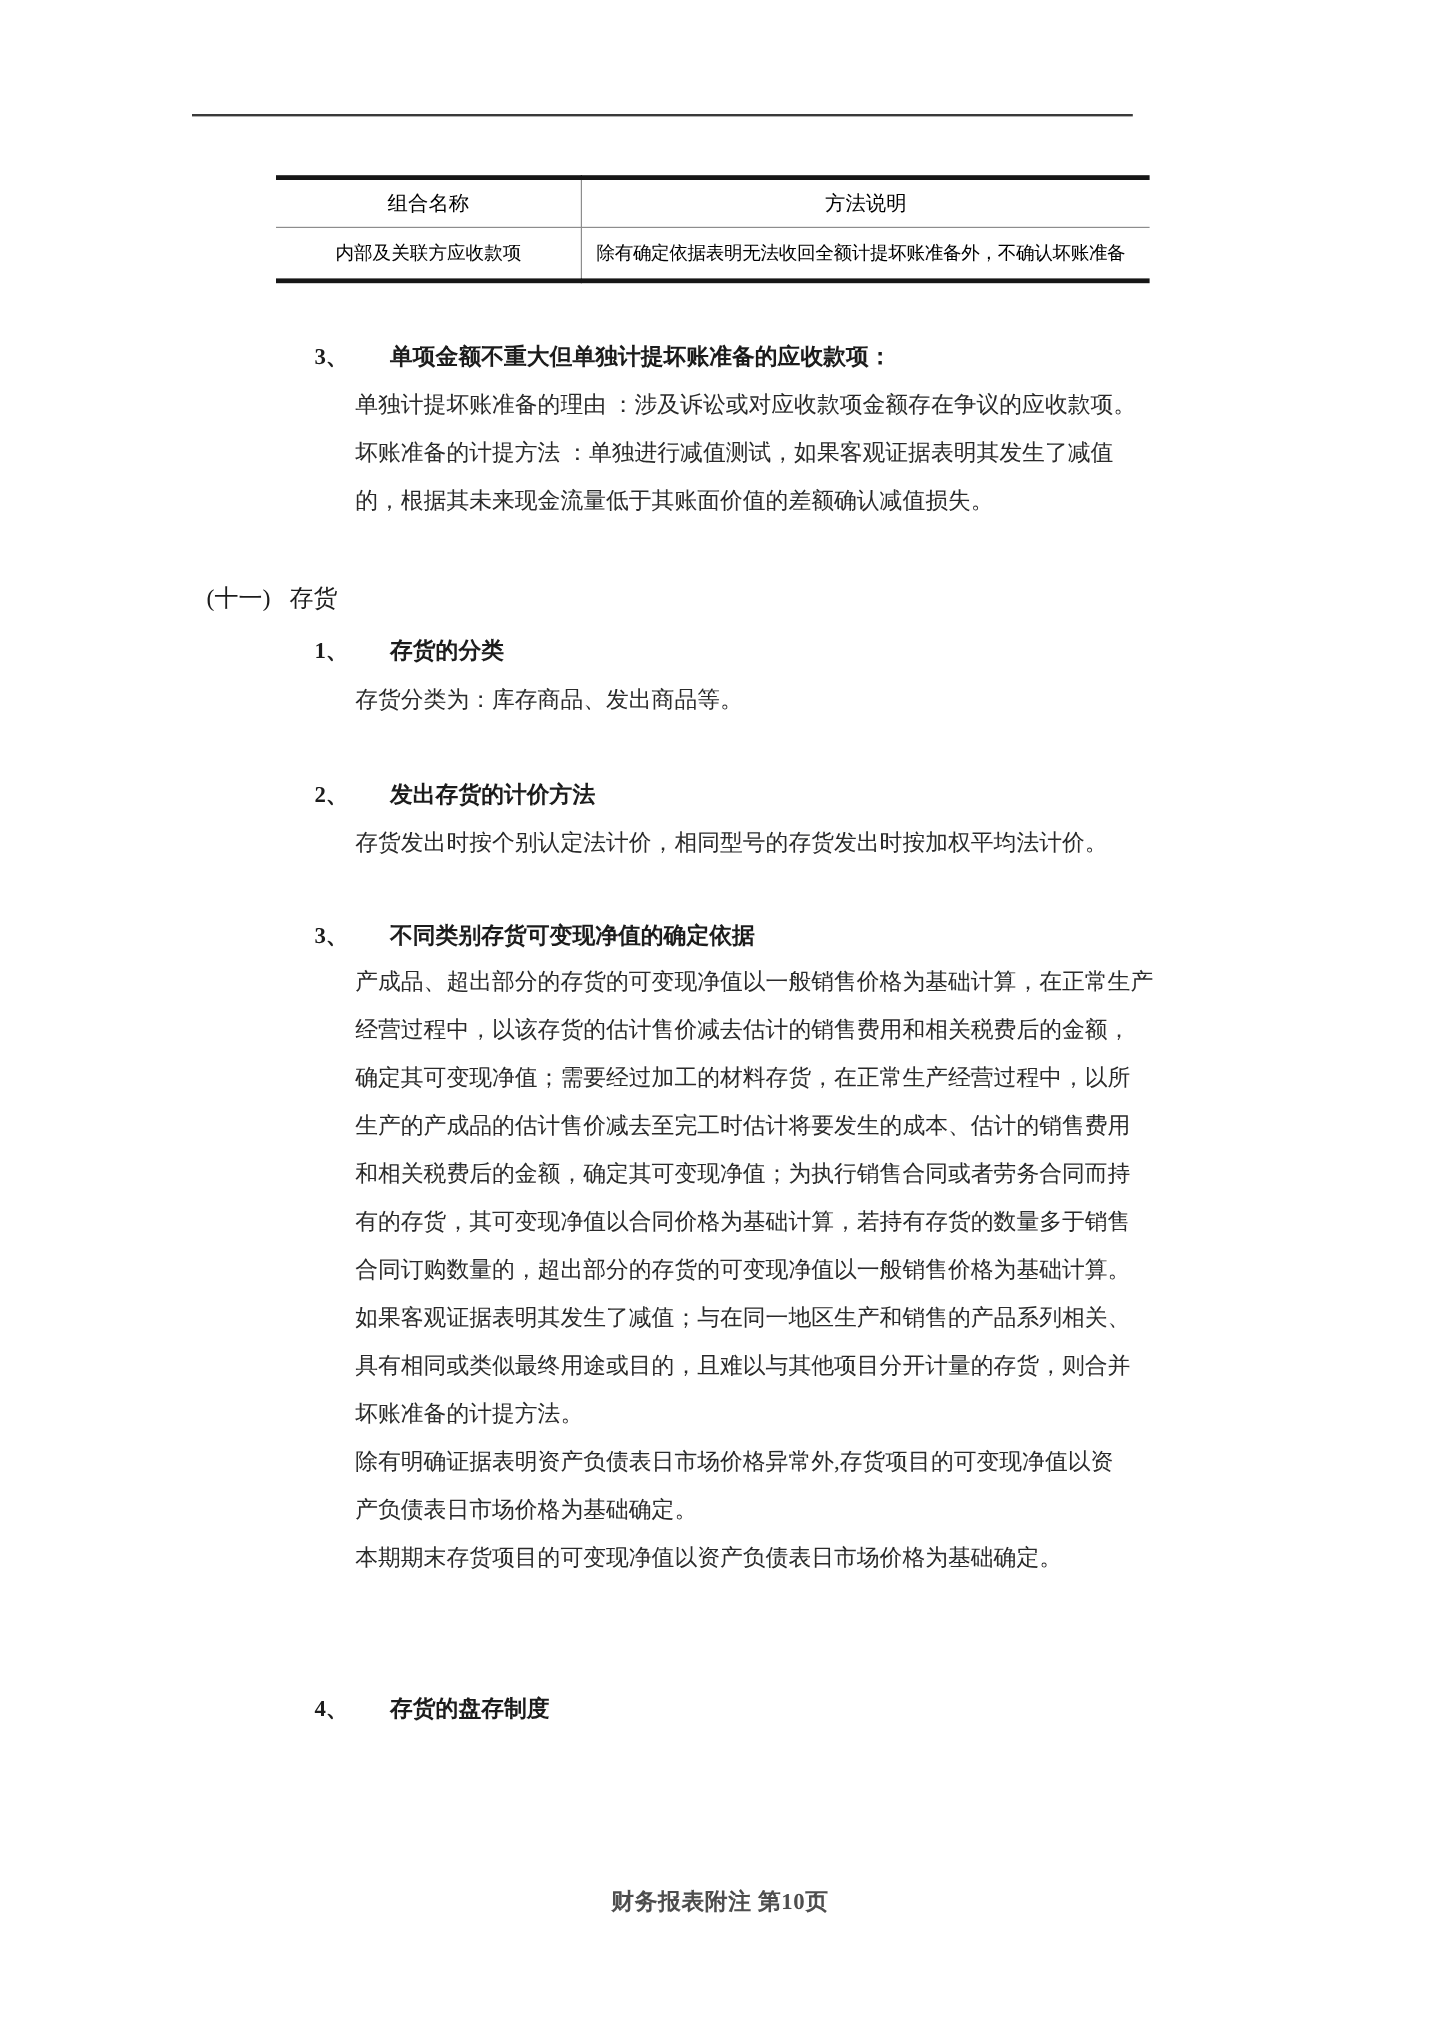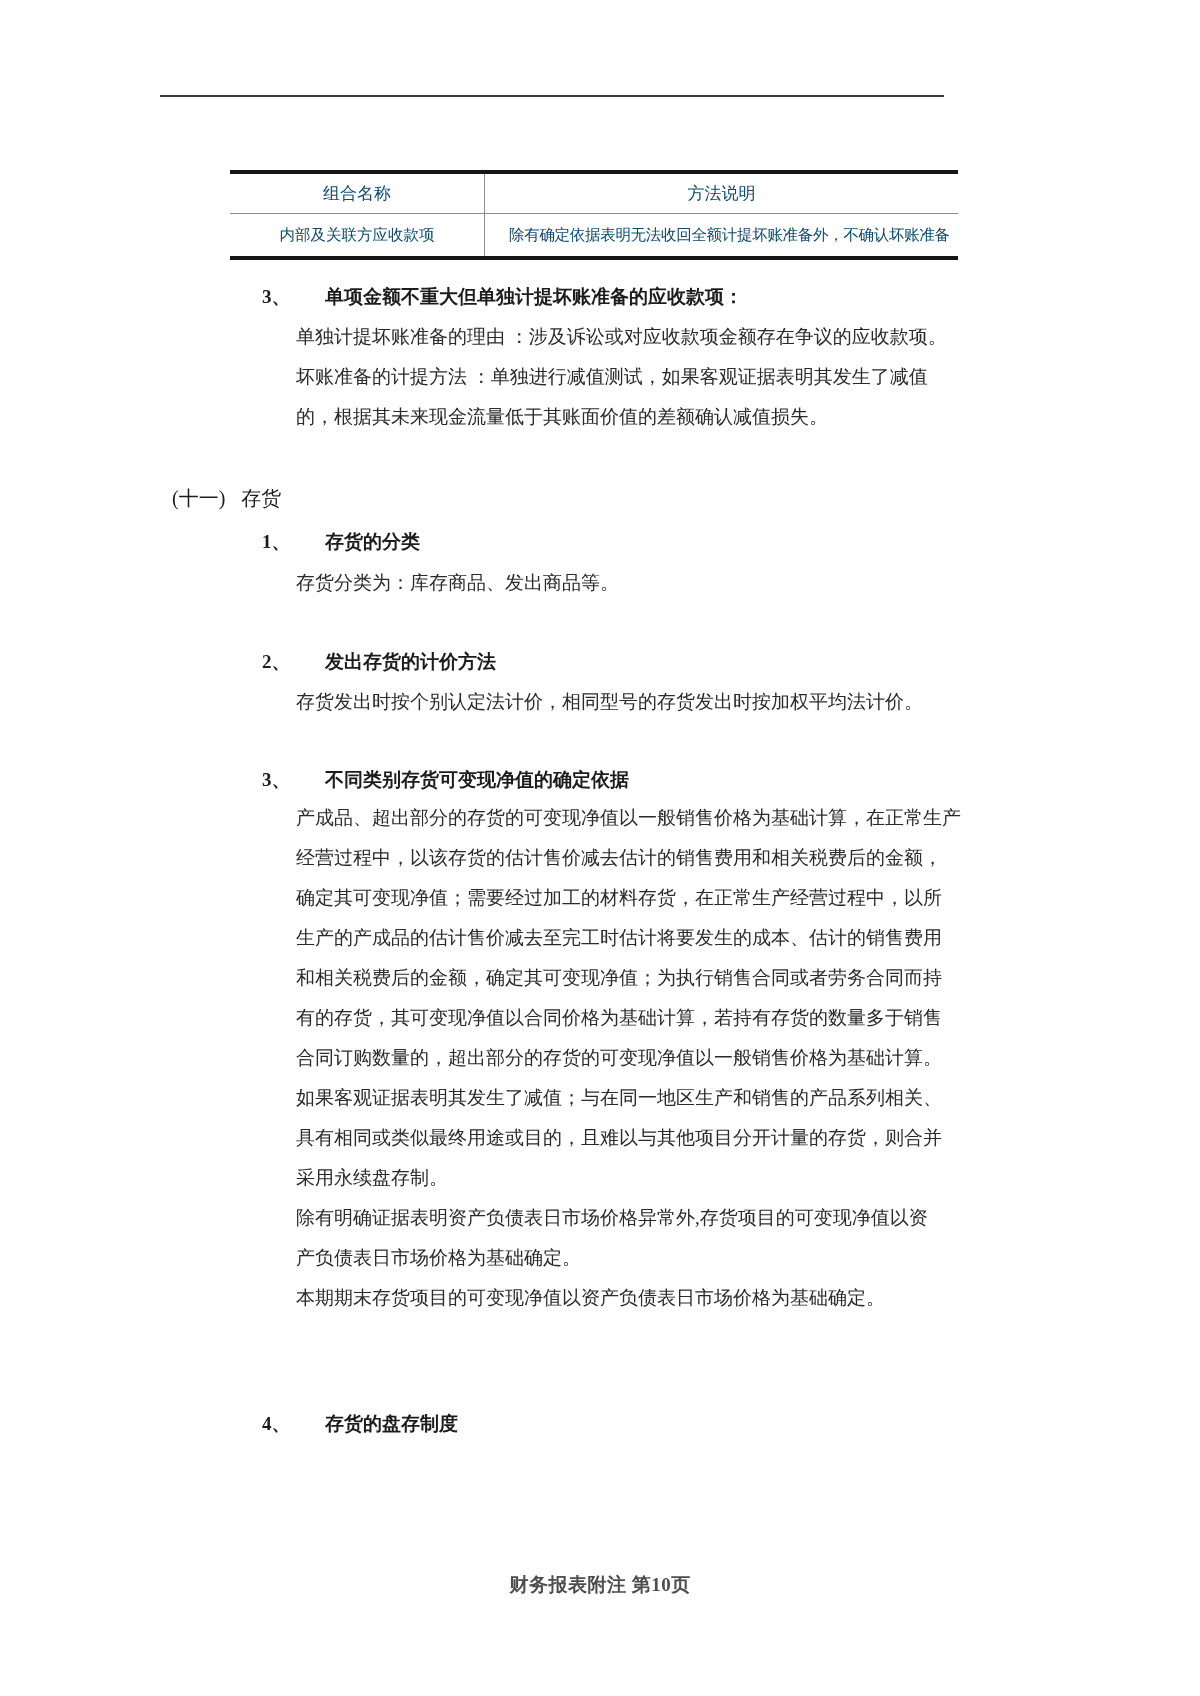--- a/index.html
+++ b/index.html
@@ -23,38 +23,37 @@
   }
 
   
   .policy-table {
     position: absolute;
     left: 230px; top: 146px;
     width: 728px;
     border-collapse: collapse;
     border-top: 4px solid #161616;
     border-bottom: 4px solid #161616;
-    color: #0c4a6e;
-    margin-top: 24px;
+    color: #000000;
   }
   .policy-table th {
     font-weight: normal;
     font-size: 17px;
     height: 37px;
     text-align: center;
     border-bottom: 1.5px solid #8d8d8d;
   }
   .policy-table .col-name { width: 252px; border-right: 1.5px solid #8d8d8d; }
   .policy-table td {
     font-size: 15.5px;
     height: 40px;
     white-space: nowrap;
   }
   .policy-table td.cell-name { text-align: center; }
-  .policy-table td.cell-method { padding-left: 24px; letter-spacing: -0.3px; }
+  .policy-table td.cell-method { padding-left: 12px; letter-spacing: -0.3px; }
 
   
   .heading {
     position: absolute;
     left: 262px;
     height: 40px;
     display: flex;
     align-items: center;
     font-size: 19px;
     font-weight: bold;
@@ -163,21 +162,21 @@
   <div class="plines" style="top:798px">
       <div class="tline">产成品、超出部分的存货的可变现净值以一般销售价格为基础计算，在正常生产</div>
       <div class="tline">经营过程中，以该存货的估计售价减去估计的销售费用和相关税费后的金额，</div>
       <div class="tline">确定其可变现净值；需要经过加工的材料存货，在正常生产经营过程中，以所</div>
       <div class="tline">生产的产成品的估计售价减去至完工时估计将要发生的成本、估计的销售费用</div>
       <div class="tline">和相关税费后的金额，确定其可变现净值；为执行销售合同或者劳务合同而持</div>
       <div class="tline">有的存货，其可变现净值以合同价格为基础计算，若持有存货的数量多于销售</div>
       <div class="tline">合同订购数量的，超出部分的存货的可变现净值以一般销售价格为基础计算。</div>
       <div class="tline">如果客观证据表明其发生了减值；与在同一地区生产和销售的产品系列相关、</div>
       <div class="tline">具有相同或类似最终用途或目的，且难以与其他项目分开计量的存货，则合并</div>
-      <div class="tline">采用永续盘存制。</div>
+      <div class="tline">坏账准备的计提方法。</div>
       <div class="tline">除有明确证据表明资产负债表日市场价格异常外,存货项目的可变现净值以资</div>
       <div class="tline">产负债表日市场价格为基础确定。</div>
       <div class="tline">本期期末存货项目的可变现净值以资产负债表日市场价格为基础确定。</div>
     </div>
 
   <div class="heading" style="top:1404px">
     <span class="h-num">4、</span>
     <span class="h-title">存货的盘存制度</span>
   </div>
 

